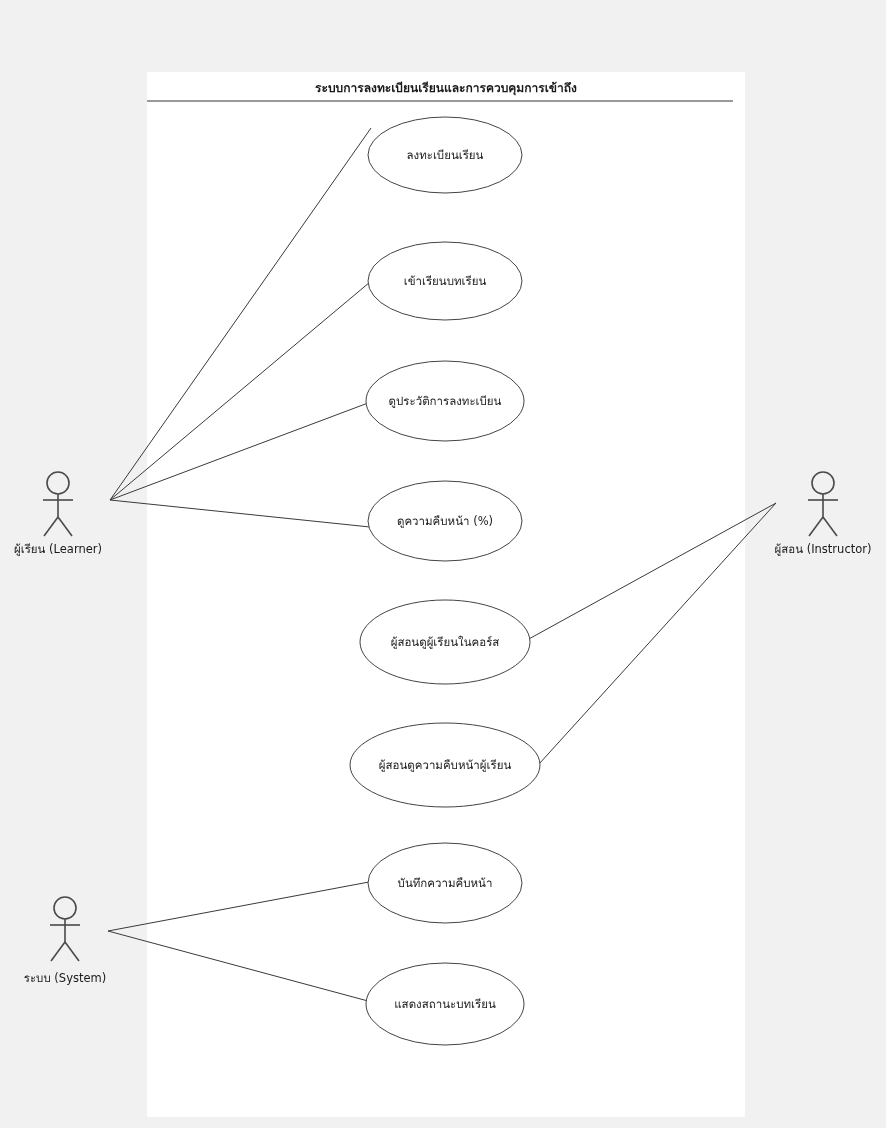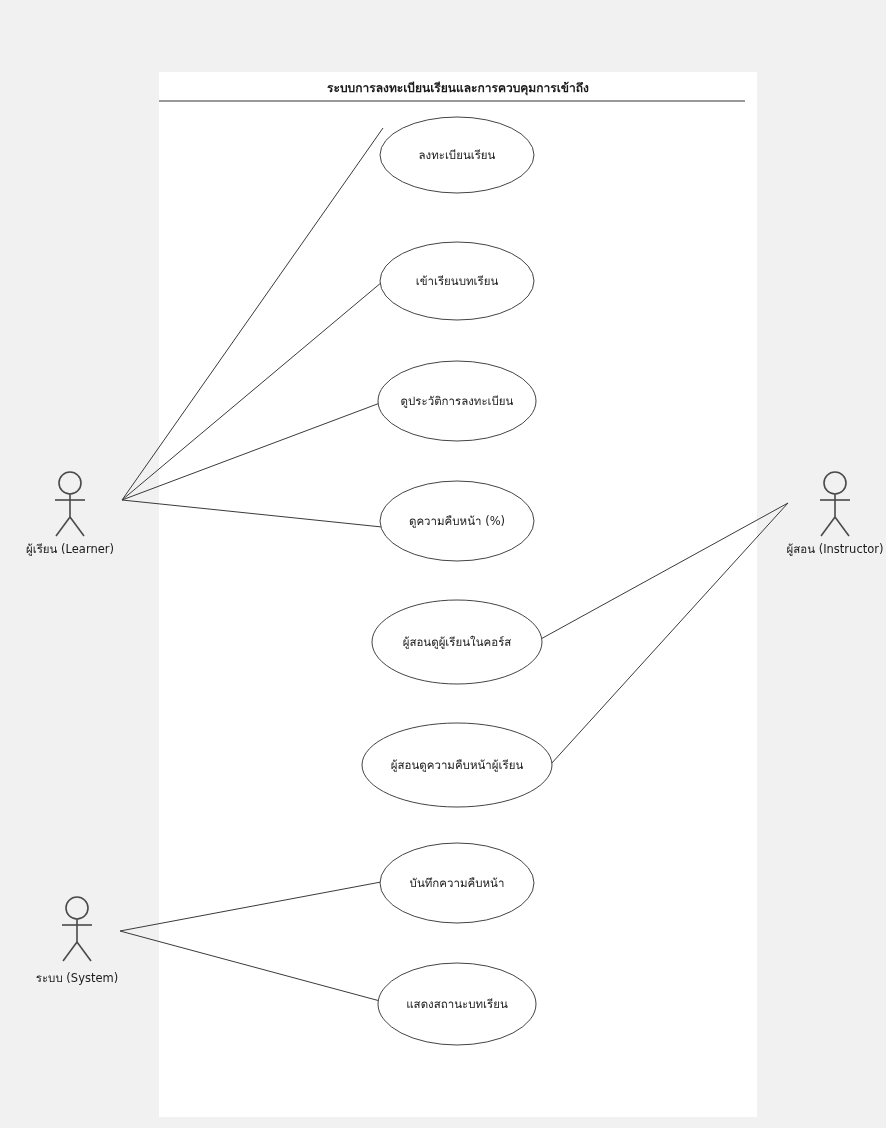--- a/index.html
+++ b/index.html
@@ -9,21 +9,21 @@
   body {
     width: 886px;
     height: 1128px;
     background: #f1f1f1;
     font-family: "DejaVu Sans", "Liberation Sans", sans-serif;
     overflow: hidden;
     position: relative;
   }
   #diagram-root {
     position: absolute;
-    top: 0; left: 12px;
+    top: 0; left: 0;
     width: 812px;
     height: 1128px;
     text-align: center;
   }
   svg#uc-svg {
     position: absolute;
     top: 0; left: 0;
     width: 886px;
     height: 1128px;
     display: block;

